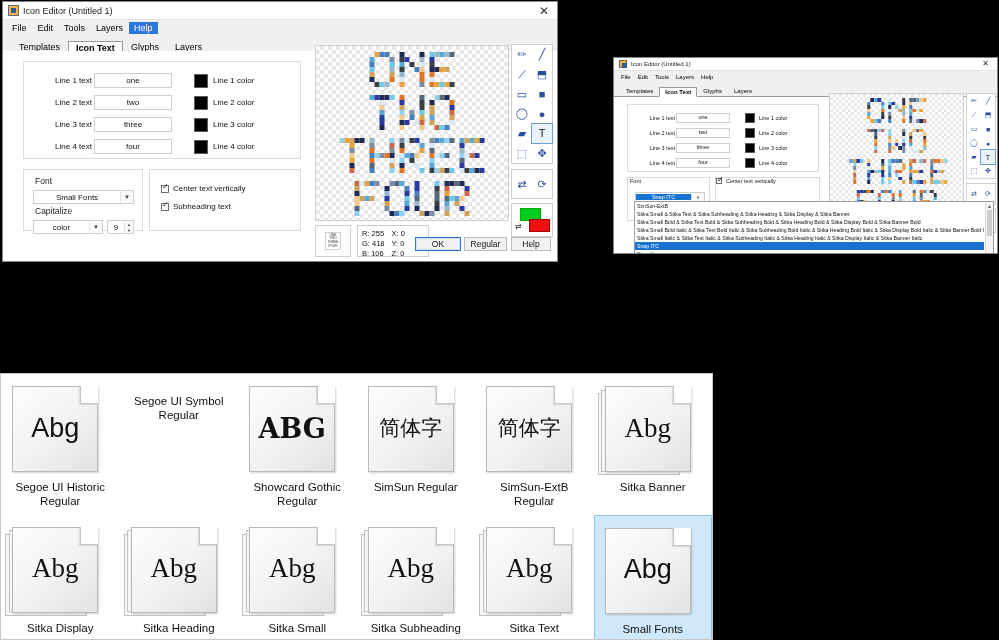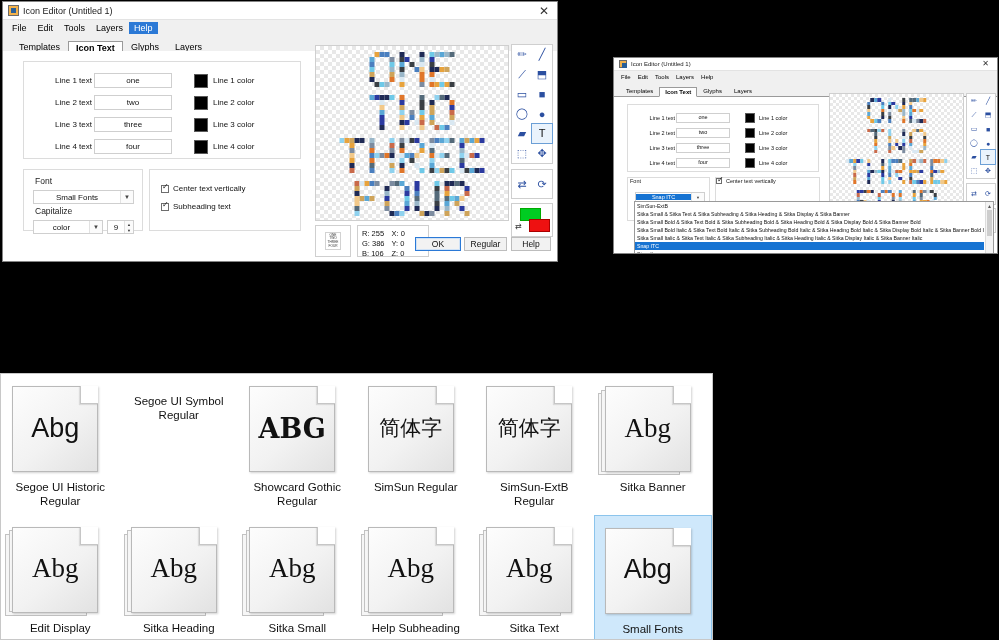--- a/index.html
+++ b/index.html
@@ -904,21 +904,21 @@
           <div>ONE</div>
           <div>TWO</div>
           <div>THREE</div>
           <div>FOUR</div>
         </div>
     </div>
 
     <div class="statusbox" style="left:354px; top:174px; width:72px; height:32px;">
       <div class="col">
         <div>R: 255</div>
-        <div>G: 386</div>
+        <div>G: 418</div>
         <div>B: 106</div>
       </div>
       <div class="col">
         <div>X: 0</div>
         <div>Y: 0</div>
         <div>Z: 0</div>
       </div>
     </div>
 
     <div class="btn default" style="position:absolute; left:412px; top:186px; width:46px; height:14px;">OK</div>
@@ -1780,21 +1780,21 @@
         <div class="tile-label">Sitka Banner</div>
       </div>
       <div class="tile">
         <div class="doc stack">
           <div class="s1"></div>
           <div class="s2"></div>
           <div class="page">
             <span class="glyph f-serif">Abg</span>
           </div>
         </div>
-        <div class="tile-label">Edit Display</div>
+        <div class="tile-label">Sitka Display</div>
       </div>
       <div class="tile">
         <div class="doc stack">
           <div class="s1"></div>
           <div class="s2"></div>
           <div class="page">
             <span class="glyph f-serif">Abg</span>
           </div>
         </div>
         <div class="tile-label">Sitka Heading</div>
@@ -1810,21 +1810,21 @@
         <div class="tile-label">Sitka Small</div>
       </div>
       <div class="tile">
         <div class="doc stack">
           <div class="s1"></div>
           <div class="s2"></div>
           <div class="page">
             <span class="glyph f-serif">Abg</span>
           </div>
         </div>
-        <div class="tile-label">Help Subheading</div>
+        <div class="tile-label">Sitka Subheading</div>
       </div>
       <div class="tile">
         <div class="doc stack">
           <div class="s1"></div>
           <div class="s2"></div>
           <div class="page">
             <span class="glyph f-serif">Abg</span>
           </div>
         </div>
         <div class="tile-label">Sitka Text</div>

